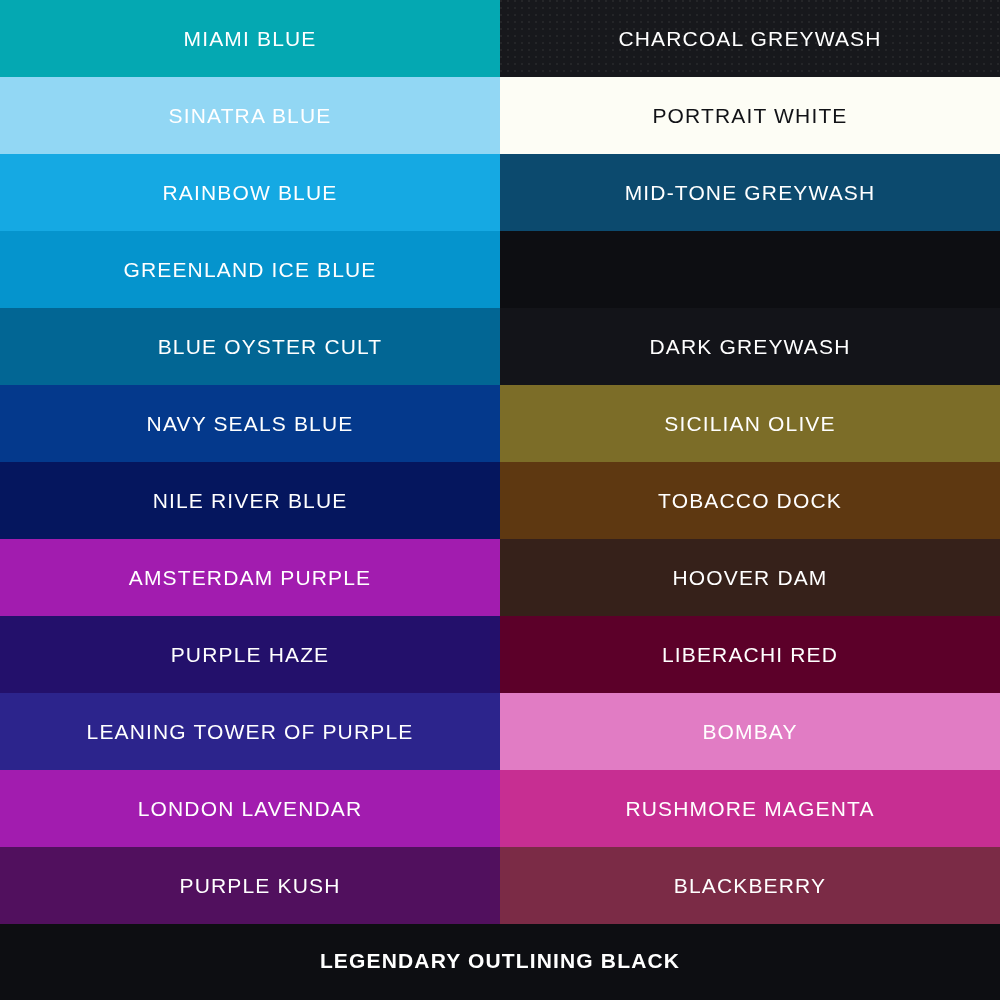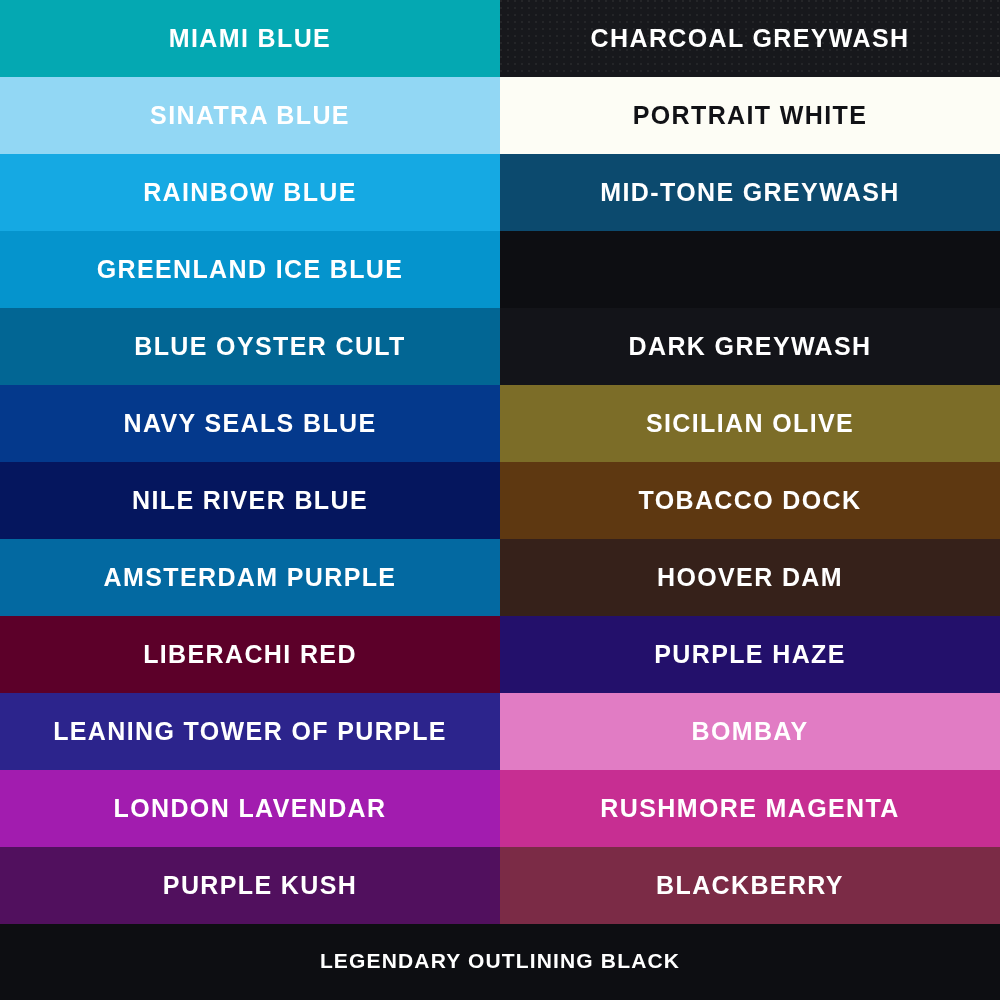--- a/index.html
+++ b/index.html
@@ -39,22 +39,22 @@
     width: 500px;
     height: 77px;
     display: flex;
     align-items: center;
     justify-content: center;
     box-sizing: border-box;
     position: relative;
   }
 
   .swatch-label {
-    font-size: 25px;
-    font-weight: 700;
+    font-size: 21px;
+    font-weight: 400;
     letter-spacing: 0.055em;
     text-transform: uppercase;
     text-align: right;
     line-height: 1;
     white-space: nowrap;
     position: relative;
     z-index: 2;
     -webkit-font-smoothing: antialiased;
   }
 
@@ -144,33 +144,33 @@
       </div>
       <div class="swatch-row">
         <div class="swatch" style="background-color: rgb(5, 22, 94);">
           <span class="swatch-label" style="color: rgb(255, 255, 255);">NILE RIVER BLUE</span>
         </div>
         <div class="swatch" style="background-color: rgb(94, 56, 17);">
           <span class="swatch-label" style="color: rgb(255, 255, 255);">TOBACCO DOCK</span>
         </div>
       </div>
       <div class="swatch-row">
-        <div class="swatch" style="background-color: #0369a1;">
+        <div class="swatch" style="background-color: #a21caf;">
           <span class="swatch-label" style="color: rgb(255, 255, 255);">AMSTERDAM PURPLE</span>
         </div>
         <div class="swatch" style="background-color: rgb(54, 33, 26);">
           <span class="swatch-label" style="color: rgb(255, 255, 255);">HOOVER DAM</span>
         </div>
       </div>
       <div class="swatch-row">
+        <div class="swatch" style="background-color: rgb(35, 16, 107);">
+          <span class="swatch-label" style="color: rgb(255, 255, 255);">PURPLE HAZE</span>
+        </div>
         <div class="swatch" style="background-color: rgb(92, 0, 41);">
           <span class="swatch-label" style="color: rgb(255, 255, 255);">LIBERACHI RED</span>
-        </div>
-        <div class="swatch" style="background-color: rgb(35, 16, 107);">
-          <span class="swatch-label" style="color: rgb(255, 255, 255);">PURPLE HAZE</span>
         </div>
       </div>
       <div class="swatch-row">
         <div class="swatch" style="background-color: rgb(44, 36, 140);">
           <span class="swatch-label" style="color: rgb(255, 255, 255);">LEANING TOWER OF PURPLE</span>
         </div>
         <div class="swatch" style="background-color: rgb(225, 124, 196);">
           <span class="swatch-label" style="color: rgb(255, 255, 255);">BOMBAY</span>
         </div>
       </div>

